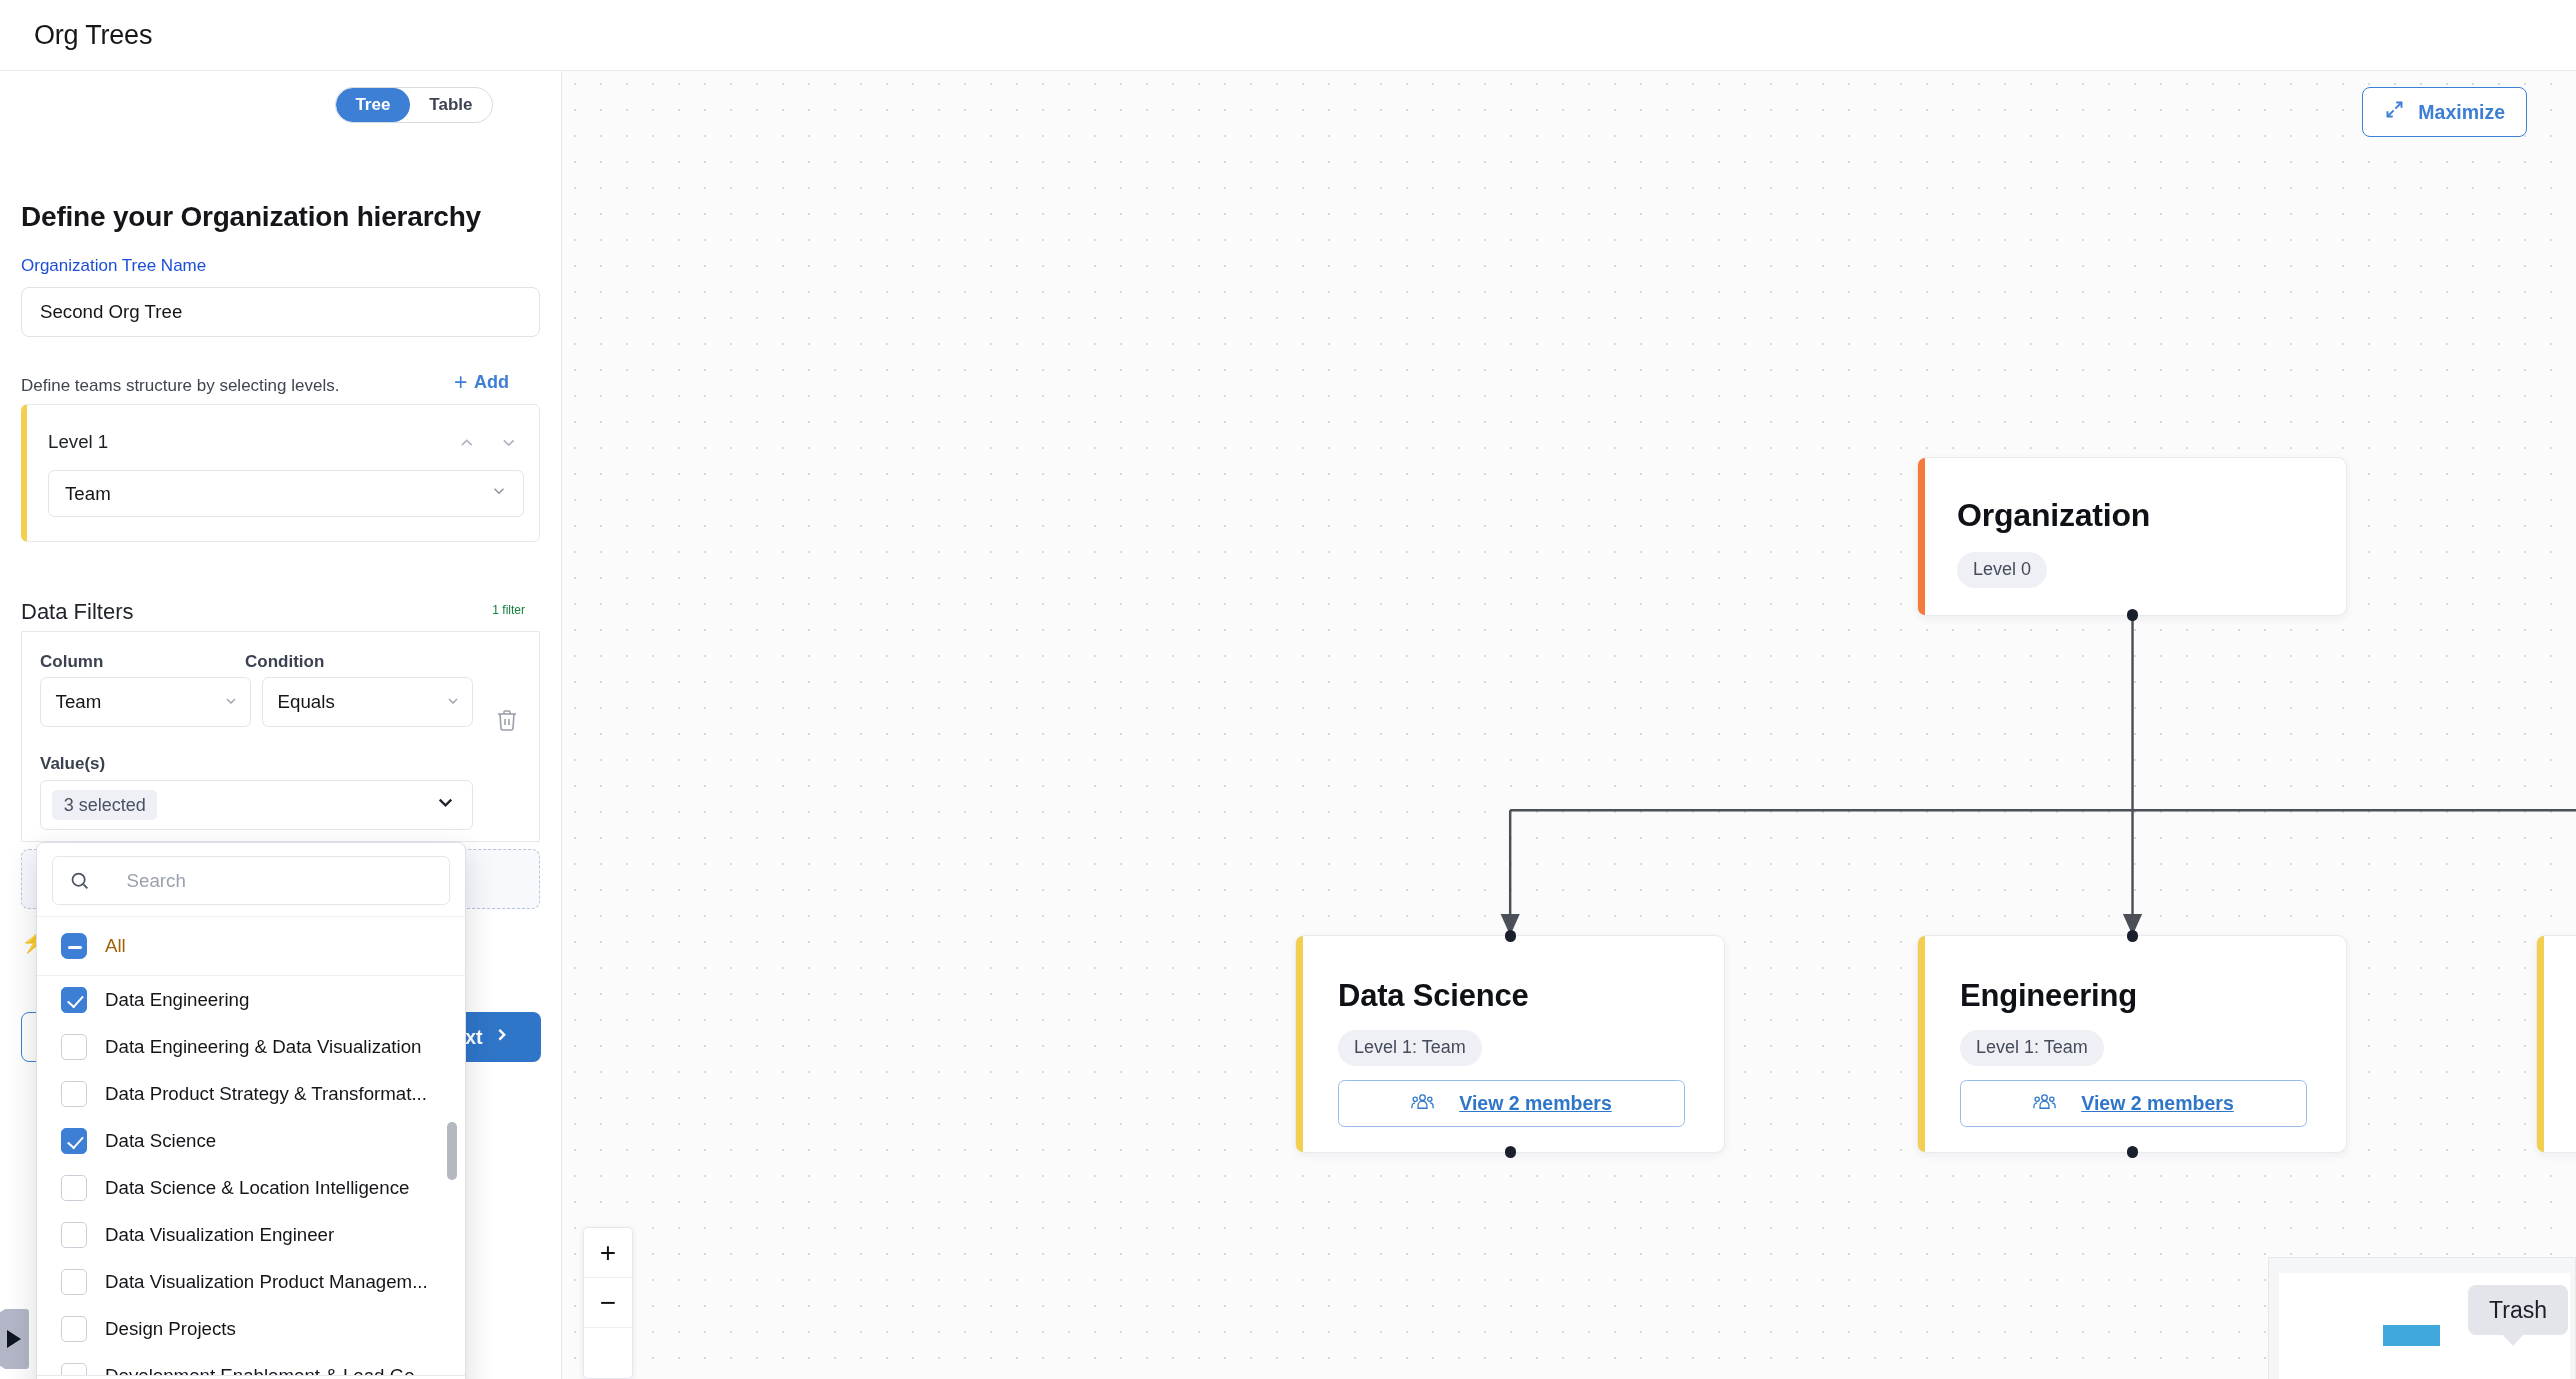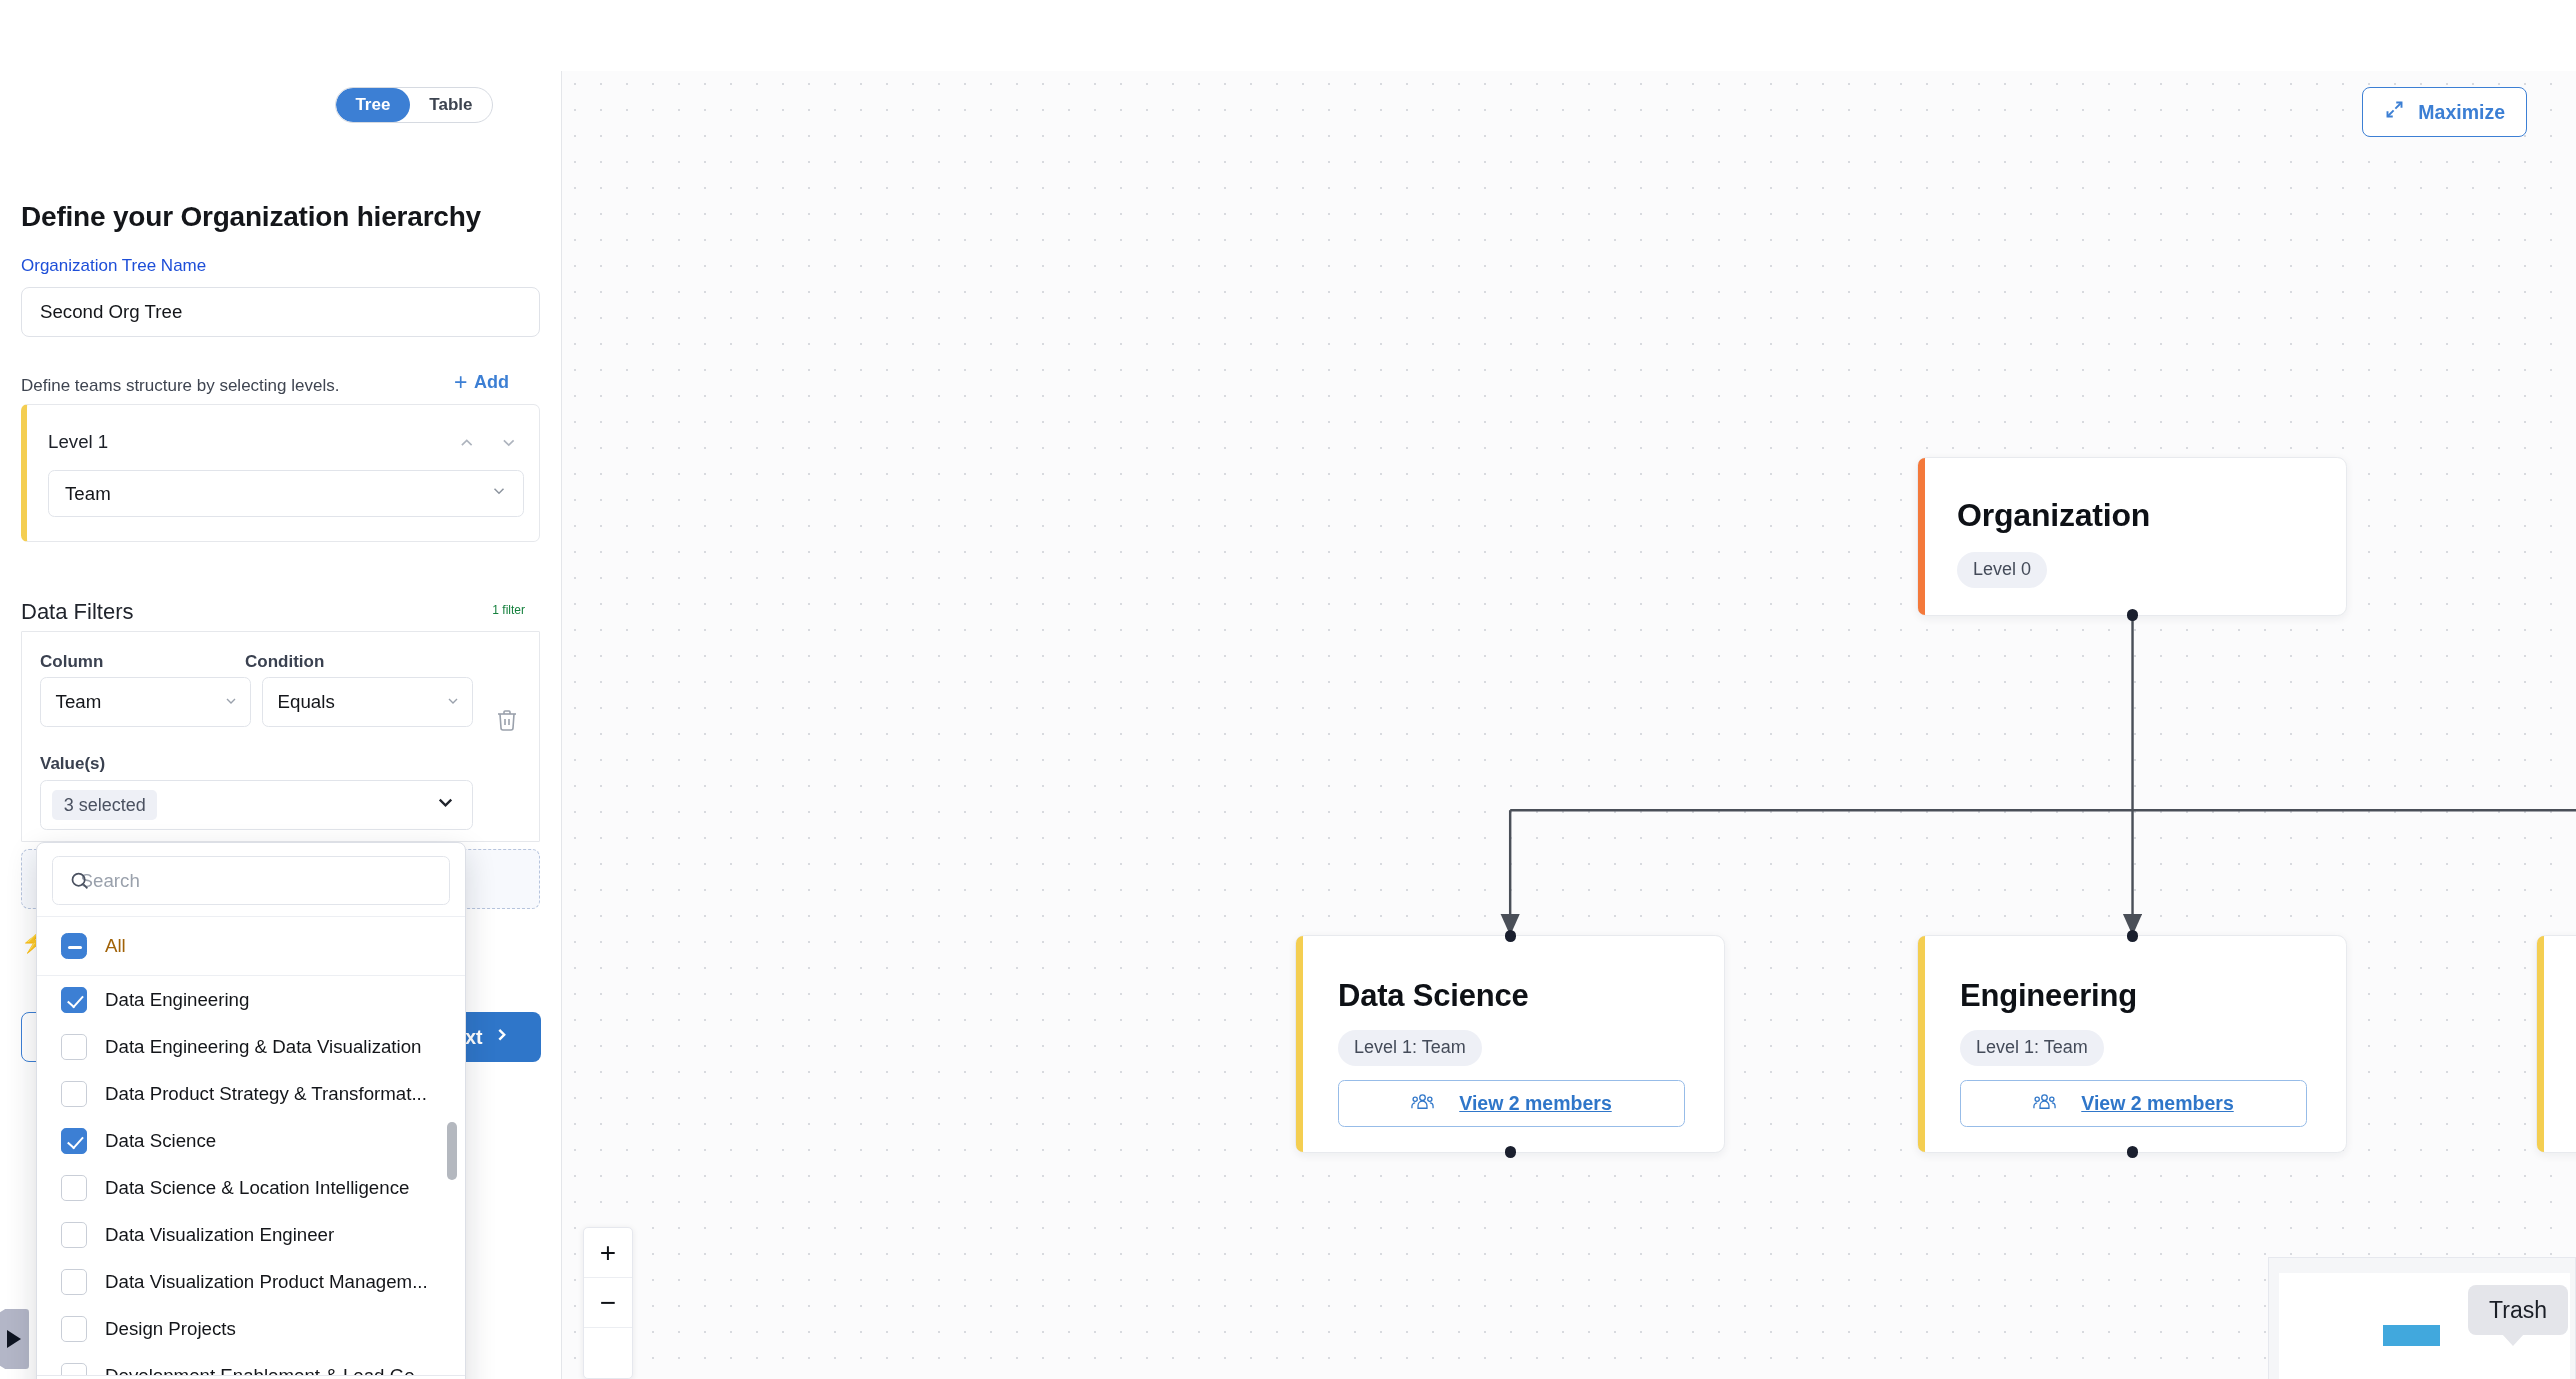--- a/index.html
+++ b/index.html
@@ -172,21 +172,21 @@
   
   .ms-popup {
     position: absolute; left: 36px; top: 771px; width: 430px; height: 592px;
     background: #fff; border: 0.8px solid #dcdfe6; border-radius: 8px;
     box-shadow: 0 11.4px 31px rgba(20,24,40,.16);
     z-index: 40; display: flex; flex-direction: column; overflow: hidden;
   }
   .ms-search-wrap { padding: 13px 14.6px 11.4px 14.6px; }
   .ms-search {
     position: relative; height: 49px; border: 0.8px solid #e2e5eb;
-    border-radius: 6.5px; display: flex; align-items: center; padding-left: 28px;
+    border-radius: 6.5px; display: flex; align-items: center; padding-left: 74px;
   }
   .ms-search .sicon { position: absolute; left: 16px; top: 13px; color: #4a5160; }
   .ms-search input {
     border: none; outline: none; width: 100%; height: 100%;
     font-size: 18.7px; color: #14161a; font-family: inherit; background: transparent;
   }
   .ms-search input::placeholder { color: #9aa1ac; }
   .ms-all-row {
     display: flex; align-items: center; gap: 18px; height: 60px;
     padding: 0 24px; border-top: 0.8px solid #edeff3; border-bottom: 0.8px solid #edeff3;
@@ -312,20 +312,23 @@
     content: ""; position: absolute; left: 34px; bottom: -11.4px;
     border-left: 11.4px solid transparent; border-right: 11.4px solid transparent;
     border-top: 12px solid #e4e5ea;
   }
 </style>
 </head>
 <body>
 
 <div id="app">
 
+  <div class="topbar">
+    <div class="page-title">Org Trees</div>
+  </div>
 
   <div class="sidebar">
 
     <div class="seg-wrap">
       <div class="segmented">
         <button class="seg-btn active">Tree</button>
         <button class="seg-btn">Table</button>
       </div>
     </div>
 

